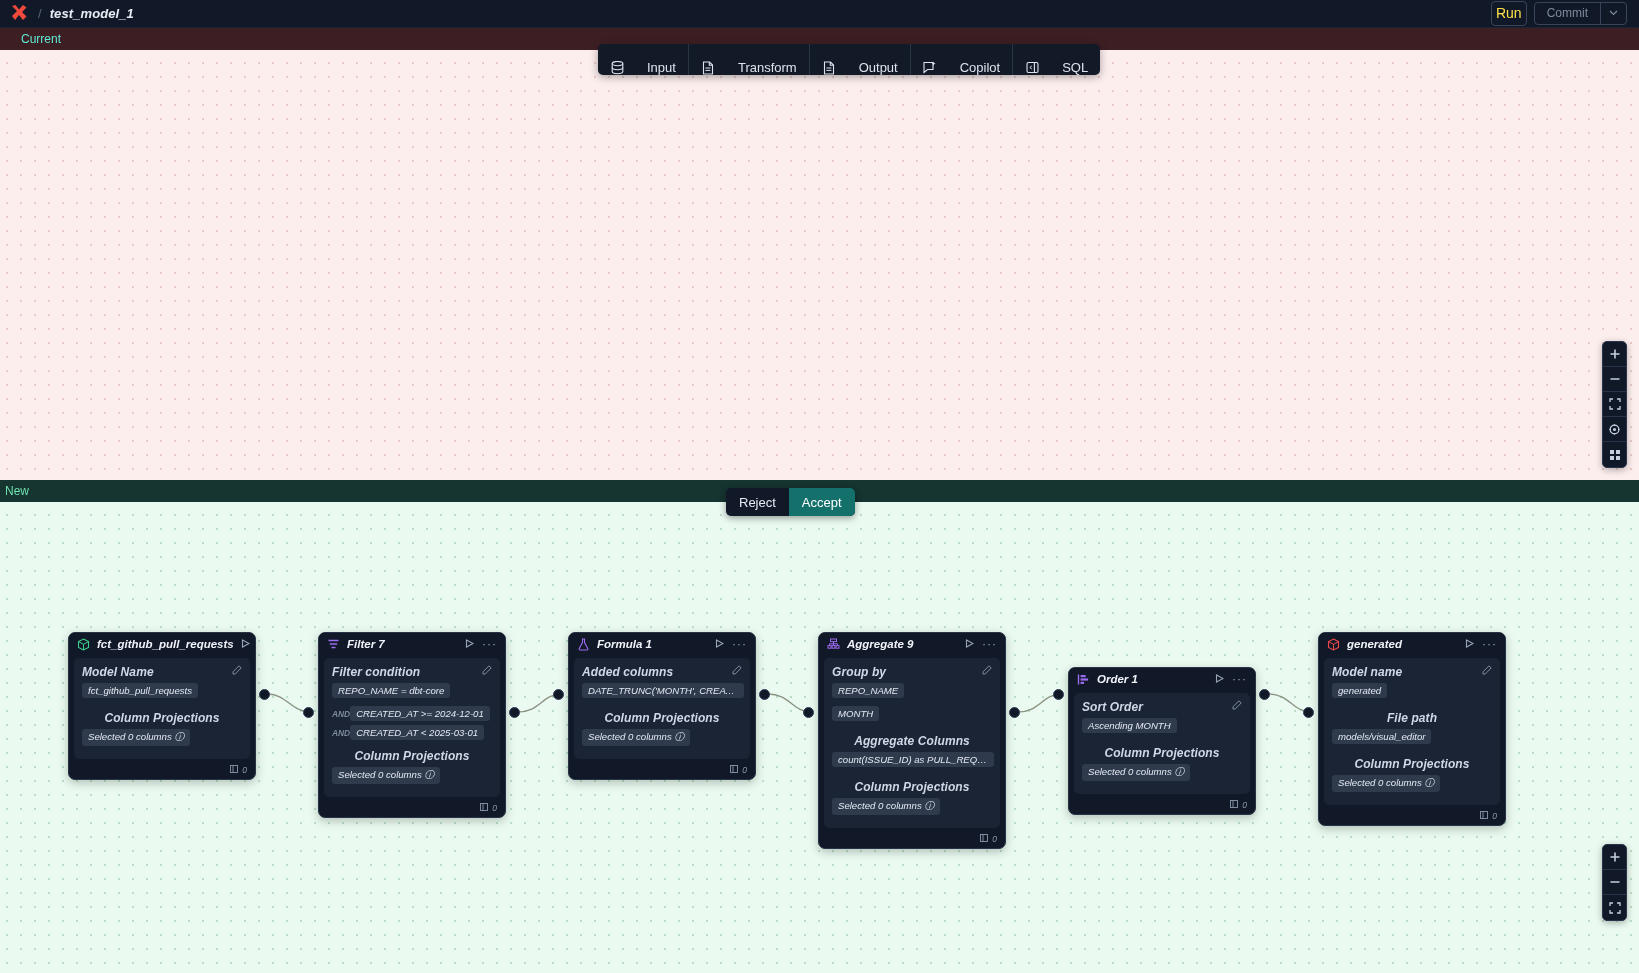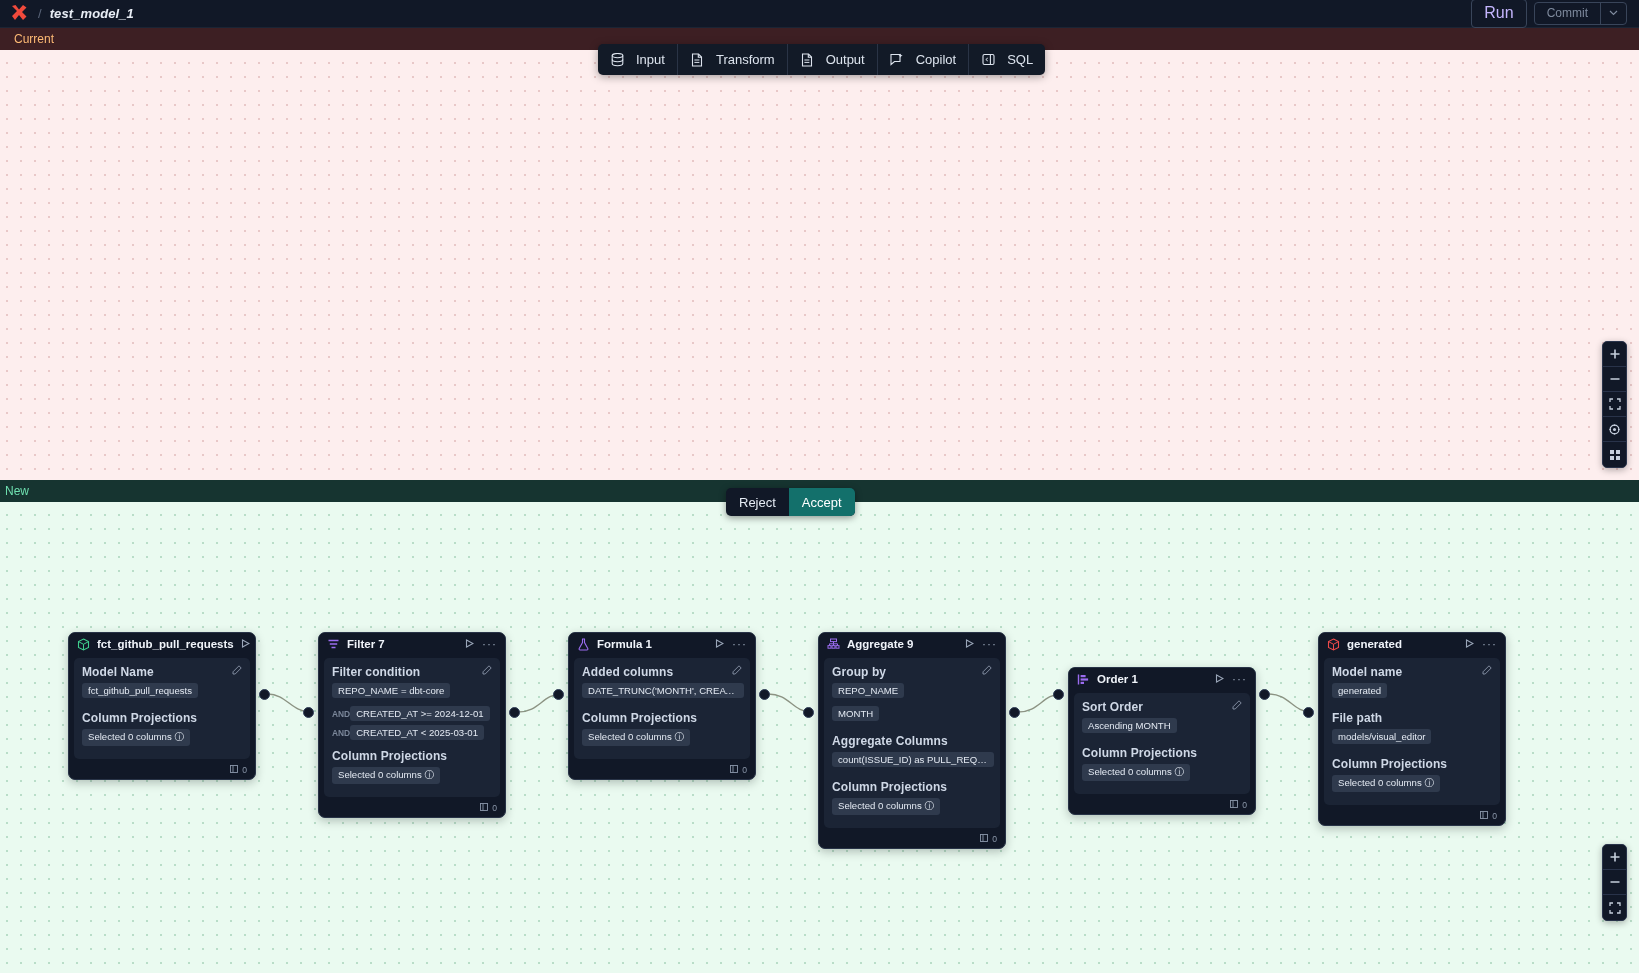--- a/index.html
+++ b/index.html
@@ -15,38 +15,38 @@
   .titlebar {
     position: absolute; left: 0; top: 0; width: 1639px; height: 28px;
     background: #111827; display: flex; align-items: center;
     padding: 0 8px; border-bottom: 1px solid #1b2434;
   }
   .logo { width: 22px; height: 20px; display: flex; align-items: center; justify-content: center; margin-right: 6px;}
   .crumb-sep { color: #5b667a; font-size: 13px; margin: 0 8px 0 2px; }
   .crumb-title { color: #e8edf5; font-size: 13px; font-weight: bold; letter-spacing: .1px; font-style: italic;}
   .tb-right { margin-left: auto; display: flex; align-items: center; gap: 7px; padding-right: 4px;}
   .btn-outline {
-    border: 1px solid #39455a; border-radius: 4px; color: #c4b5fd;
-    font-size: 16px; padding: 3px 12px 4px; background: transparent; line-height: 1.2;
+    border: 1px solid #39455a; border-radius: 4px; color: #fde047;
+    font-size: 14px; padding: 3px 4px 4px; background: transparent; line-height: 1.2;
   }
   .commit-group { display: flex; border: 1px solid #39455a; border-radius: 4px; overflow: hidden; }
   .commit-group .cg-main { color: #7e8a9d; font-size: 12px; padding: 3px 12px 4px; }
   .commit-group .cg-caret { color: #7e8a9d; font-size: 10px; padding: 3px 8px 4px; border-left: 1px solid #39455a; display:flex; align-items:center;}
 
   
   .pane-current {
     position: absolute; left: 0; top: 28px; width: 1639px; height: 452px;
     background: #fdeeee;
     background-image: radial-gradient(#e8c8c8 1px, transparent 1px);
     background-size: 14px 14px;
   }
   .pane-label-current {
     position: absolute; left: 0; top: 0; width: 1639px; height: 22px;
-    background: #3d1f23; color: #fdba74; font-size: 12px;
-    display: flex; align-items: center; padding-left: 14px;
+    background: #3d1f23; color: #5eead4; font-size: 12px;
+    display: flex; align-items: center; padding-left: 21px;
   }
   .pane-new {
     position: absolute; left: 0; top: 480px; width: 1639px; height: 493px;
     background: #eafaf0;
     background-image: radial-gradient(#b9ddc8 1px, transparent 1px);
     background-size: 14px 14px;
   }
   .pane-label-new {
     position: absolute; left: 0; top: 0; width: 1639px; height: 22px;
     background: #163430; color: #6fe0b0; font-size: 12px;
@@ -54,58 +54,58 @@
   }
 
   
   .toolbar {
     position: absolute; left: 598px; top: 44px; height: 31px;
     background: #121a27; border-radius: 5px; display: flex; align-items: stretch;
     box-shadow: 0 2px 8px rgba(0,0,0,.35);
     z-index: 30;
   }
   .tool-item {
-    display: flex; align-items: flex-end; gap: 11px; padding: 8px 12px;
+    display: flex; align-items: flex-end; gap: 22px; padding: 0 12px;
     color: #dde4ee; font-size: 13px; border-right: 1px solid #2a3446;
   }
   .tool-item:last-child { border-right: none; }
   .tool-ico { display: flex; align-items: center; justify-content: center; width: 15px; height: 15px;}
 
   
   .decision {
     position: absolute; left: 726px; top: 488px; height: 28px;
     background: #111827; border-radius: 5px; display: flex; align-items: stretch;
     overflow: hidden; z-index: 40; box-shadow: 0 2px 7px rgba(0,0,0,.4);
   }
   .dec-btn { display:flex; align-items:center; padding: 0 13px; font-size: 13px; color: #e6ecf5; }
   .dec-accept { background: #13706b; color: #ffffff; }
 
   
   .node {
     position: absolute; background: #111827; border: 1px solid #283347;
     border-radius: 7px; box-shadow: 0 3px 10px rgba(10,22,18,.25);
-    overflow: hidden; z-index: 10;
+    overflow: hidden; z-index: 10; font-style: italic;
   }
   .node-head {
     display: flex; align-items: center; gap: 7px; height: 22px;
     padding: 0 8px; background: #111827;
   }
   .node-ico { width: 13px; height: 13px; display:flex; align-items:center; justify-content:center; flex: 0 0 auto;}
   .node-title { color: #f0f4fa; font-size: 11.5px; font-weight: bold; white-space: nowrap; }
   .node-head-actions { margin-left: auto; display: flex; align-items: center; gap: 8px; }
   .ico-play { color: #9aa6b8; font-size: 10px; }
   .ico-dots { color: #9aa6b8; font-size: 12px; letter-spacing: 1px; line-height: 6px; }
 
   .node-body {
     margin: 3px 5px 4px; background: #1b2troubles; background: #1b2435;
     border-radius: 5px; padding: 7px 8px 9px;
   }
   .sec-head { display: flex; align-items: flex-start; }
   .sec-label { color: #cfd8e6; font-size: 12px; font-weight: bold; letter-spacing: .1px; }
-  .sec-label.spaced { margin-top: 9px; }
+  .sec-label.spaced { margin-top: 9px; text-align: center; }
   .pencil { margin-left: auto; color: #8d99ac; font-size: 9px; }
   .chip {
     display: inline-block; background: #2b3purpose; background: #2b3purpose;
     background: #2f3a4d; color: #e4eaf3; font-size: 9.6px;
     border-radius: 3px; padding: 2px 6px; margin-top: 4px; white-space: nowrap;
     max-width: 162px; overflow: hidden; text-overflow: ellipsis;
   }
   .chip-row { display: flex; align-items: center; margin-top: 4px; }
   .chip-row .chip { margin-top: 0; }
   .conj { color: #7b879a; font-size: 8.4px; font-weight: bold; }

